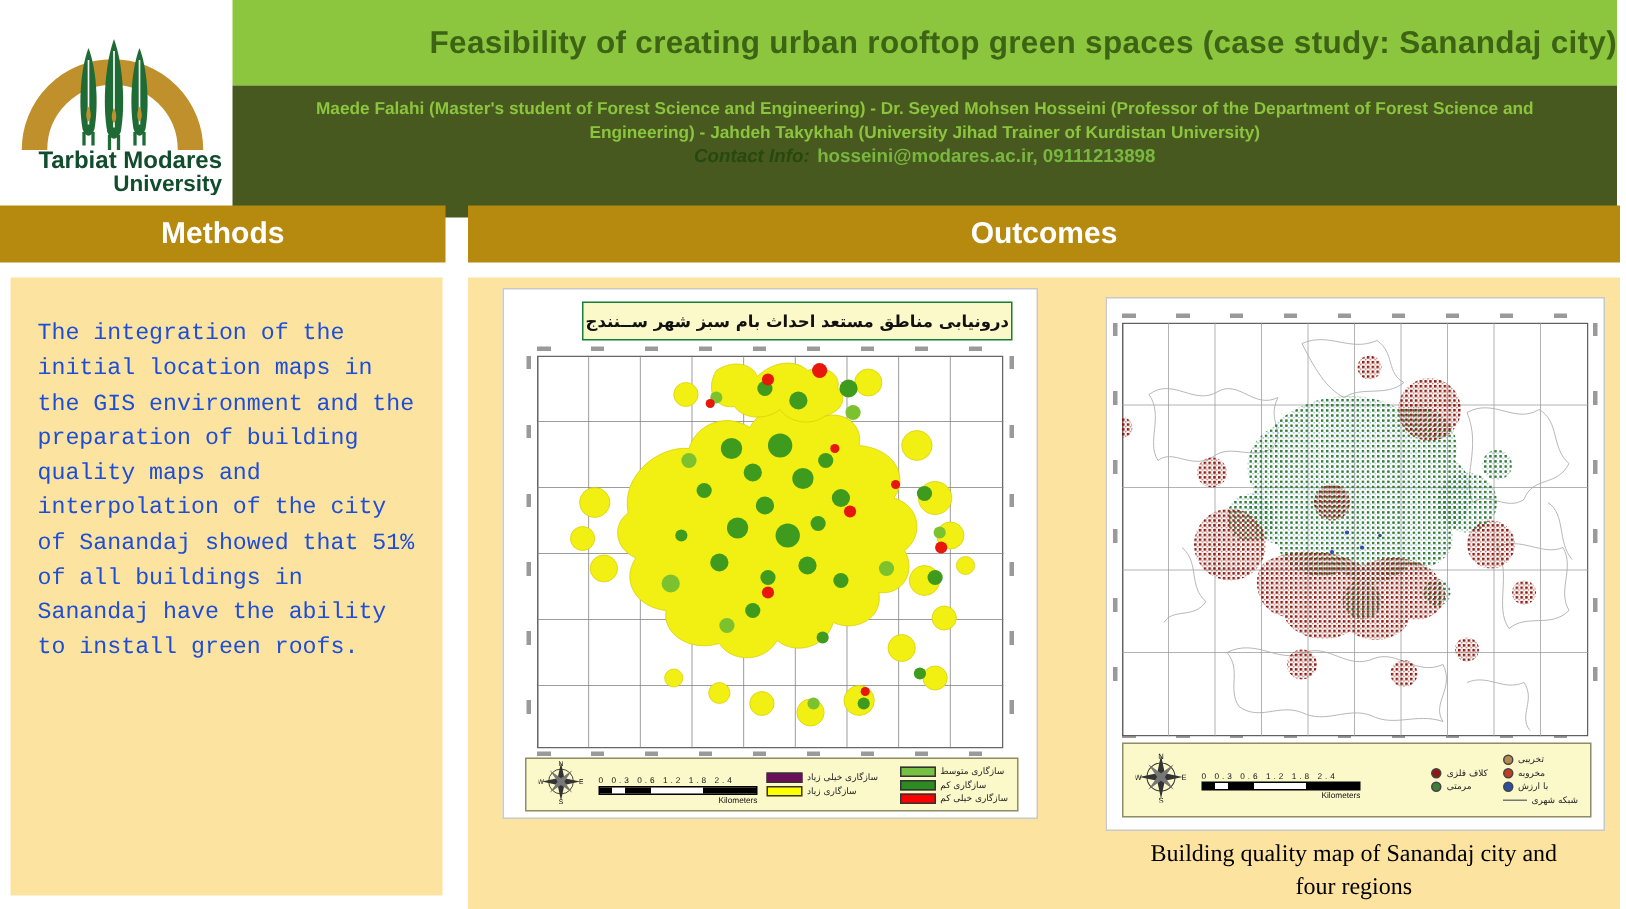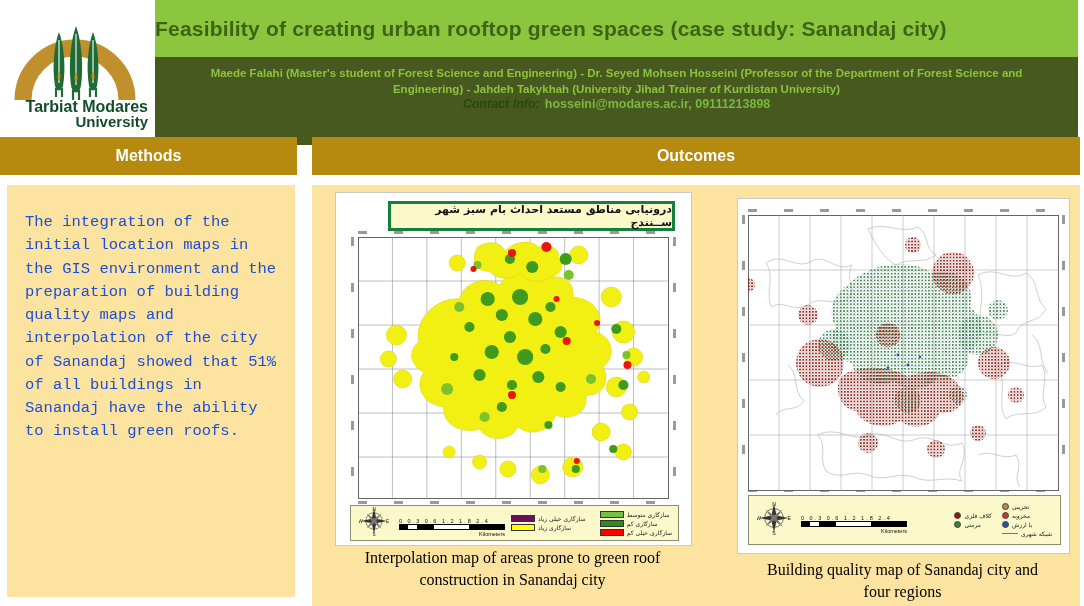--- a/index.html
+++ b/index.html
@@ -1,30 +1,30 @@
 <!DOCTYPE html>
 <html><head>
 <meta charset="utf-8">
 <style>
   html,body{margin:0;padding:0;background:#fff;font-family:"Liberation Sans",sans-serif;}
   .page{position:relative;width:1084px;height:606px;background:#fff;overflow:hidden;}
 
   
   .logo-box{position:absolute;left:0;top:0;width:155px;height:133px;background:#fff;}
   .title-bar{position:absolute;left:155px;top:0;width:923px;height:57px;background:#8CC63F;
-             display:flex;align-items:center;justify-content:flex-start;}
+             display:flex;align-items:center;justify-content:flex-end;}
   .title-bar .t{color:#3D6414;font-weight:bold;font-size:21px;letter-spacing:.2px;}
   .authors-bar{position:absolute;left:155px;top:57px;width:923px;height:88px;background:#47591F;text-align:center;}
   .authors{font-size:11.5px;font-weight:bold;color:#8BC43D;max-width:880px;margin:8px auto 0;line-height:1.4;}
   .contact{margin-top:0;font-size:12.5px;font-weight:bold;color:#79B83E;}
   .contact .lbl{color:#27480F;font-style:italic;margin-right:5px;}
 
   
   .bar{position:absolute;top:137px;height:38px;background:#B6890F;color:#fff;display:flex;
-       align-items:center;justify-content:center;font-weight:bold;font-size:16px;}
+       align-items:center;justify-content:center;font-weight:bold;font-size:20px;}
   .bar-methods{left:0;width:297px;}
   .bar-outcomes{left:312px;width:768px;text-align:right;}
 
   
   .panel{position:absolute;top:185px;background:#FDE3A0;}
   .panel-methods{left:7px;width:288px;height:412px;}
   .panel-outcomes{left:312px;width:768px;height:421px;}
   .methods-text{margin:26px 16px 0 18px;font-family:Liberation Mono, monospace;font-size:15.5px;
                 line-height:1.5;color:#1d4ed8;}
 
@@ -32,21 +32,21 @@
   .map-card{position:absolute;background:#fff;border:1px solid #c9c9c9;}
   .card1{left:23px;top:7px;width:355px;height:352px;}
   .card2{left:425px;top:13px;width:331px;height:354px;}
   .fig-caption{position:absolute;text-align:center;font-family:"Liberation Serif",serif;
                font-size:16px;color:#000;line-height:1.35;}
   .caption1{left:23px;top:362px;width:355px;padding:0 28px;box-sizing:border-box;}
   .caption2{left:425px;top:374px;width:331px;padding:0 28px;box-sizing:border-box;}
 
   
   .map-title{position:absolute;left:16px;top:8px;right:16px;height:24px;background:#FBF8CA;
-             border:3px solid #15803d;display:flex;align-items:center;justify-content:center;
+             border:1px solid #15803d;display:flex;align-items:center;justify-content:center;
              font-family:"DejaVu Sans",sans-serif;font-weight:bold;font-size:11px;direction:rtl;color:#111;margin-left:36px;}
   .plot1{position:absolute;left:22px;top:44px;width:311px;height:262px;}
   .plot2{position:absolute;left:10px;top:16px;width:311px;height:272px;}
   .hticks,.vticks{position:absolute;}
   .hticks{height:3px;background:repeating-linear-gradient(90deg,#9a9a9a 0 9px,transparent 9px 36px);}
   .vticks{width:3px;background:repeating-linear-gradient(180deg,#9a9a9a 0 9px,transparent 9px 46px);}
 
   
   .legend-box{position:absolute;background:#FBF8CA;border:1px solid #8d8d6b;display:flex;align-items:center;}
   .legend1{left:14px;top:312px;width:327px;height:34px;}
@@ -263,21 +263,20 @@
               <span>سازگاری کم</span>
             </div>
           <div class="lg-row">
               <span class="sw sw-vlow"></span>
               <span>سازگاری خیلی کم</span>
             </div>
         </div>
       </div>
     </div>
 
-    <div class="fig-caption caption1">Interpolation map of areas prone to green roof construction in Sanandaj city</div>
 
     <div class="map-card card2">
 
       <div class="hticks" style="left:10px;right:10px;top:10px;"></div>
       <div class="hticks" style="left:10px;right:10px;top:290px;"></div>
       <div class="vticks" style="left:4px;top:16px;height:272px;"></div>
       <div class="vticks" style="right:4px;top:16px;height:272px;"></div>
 
       <div class="plot2">
         <svg width="311" height="276" viewBox="0 0 311 276" preserveAspectRatio="none">

